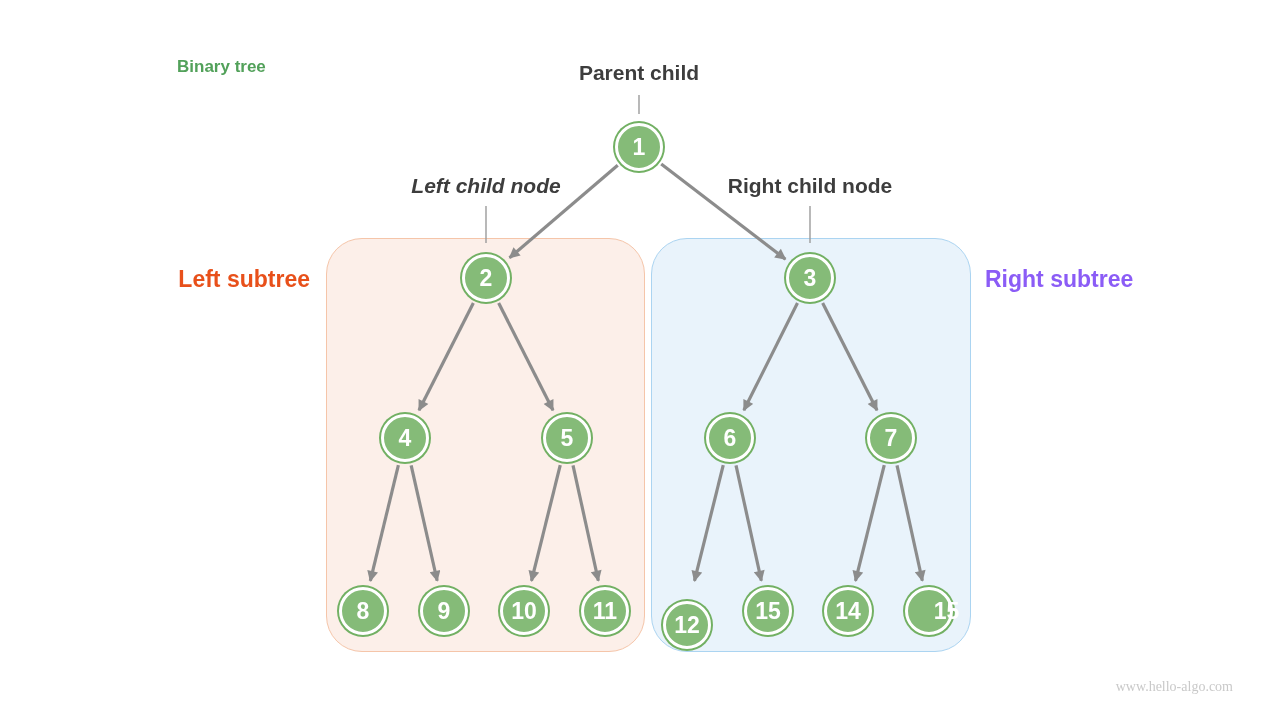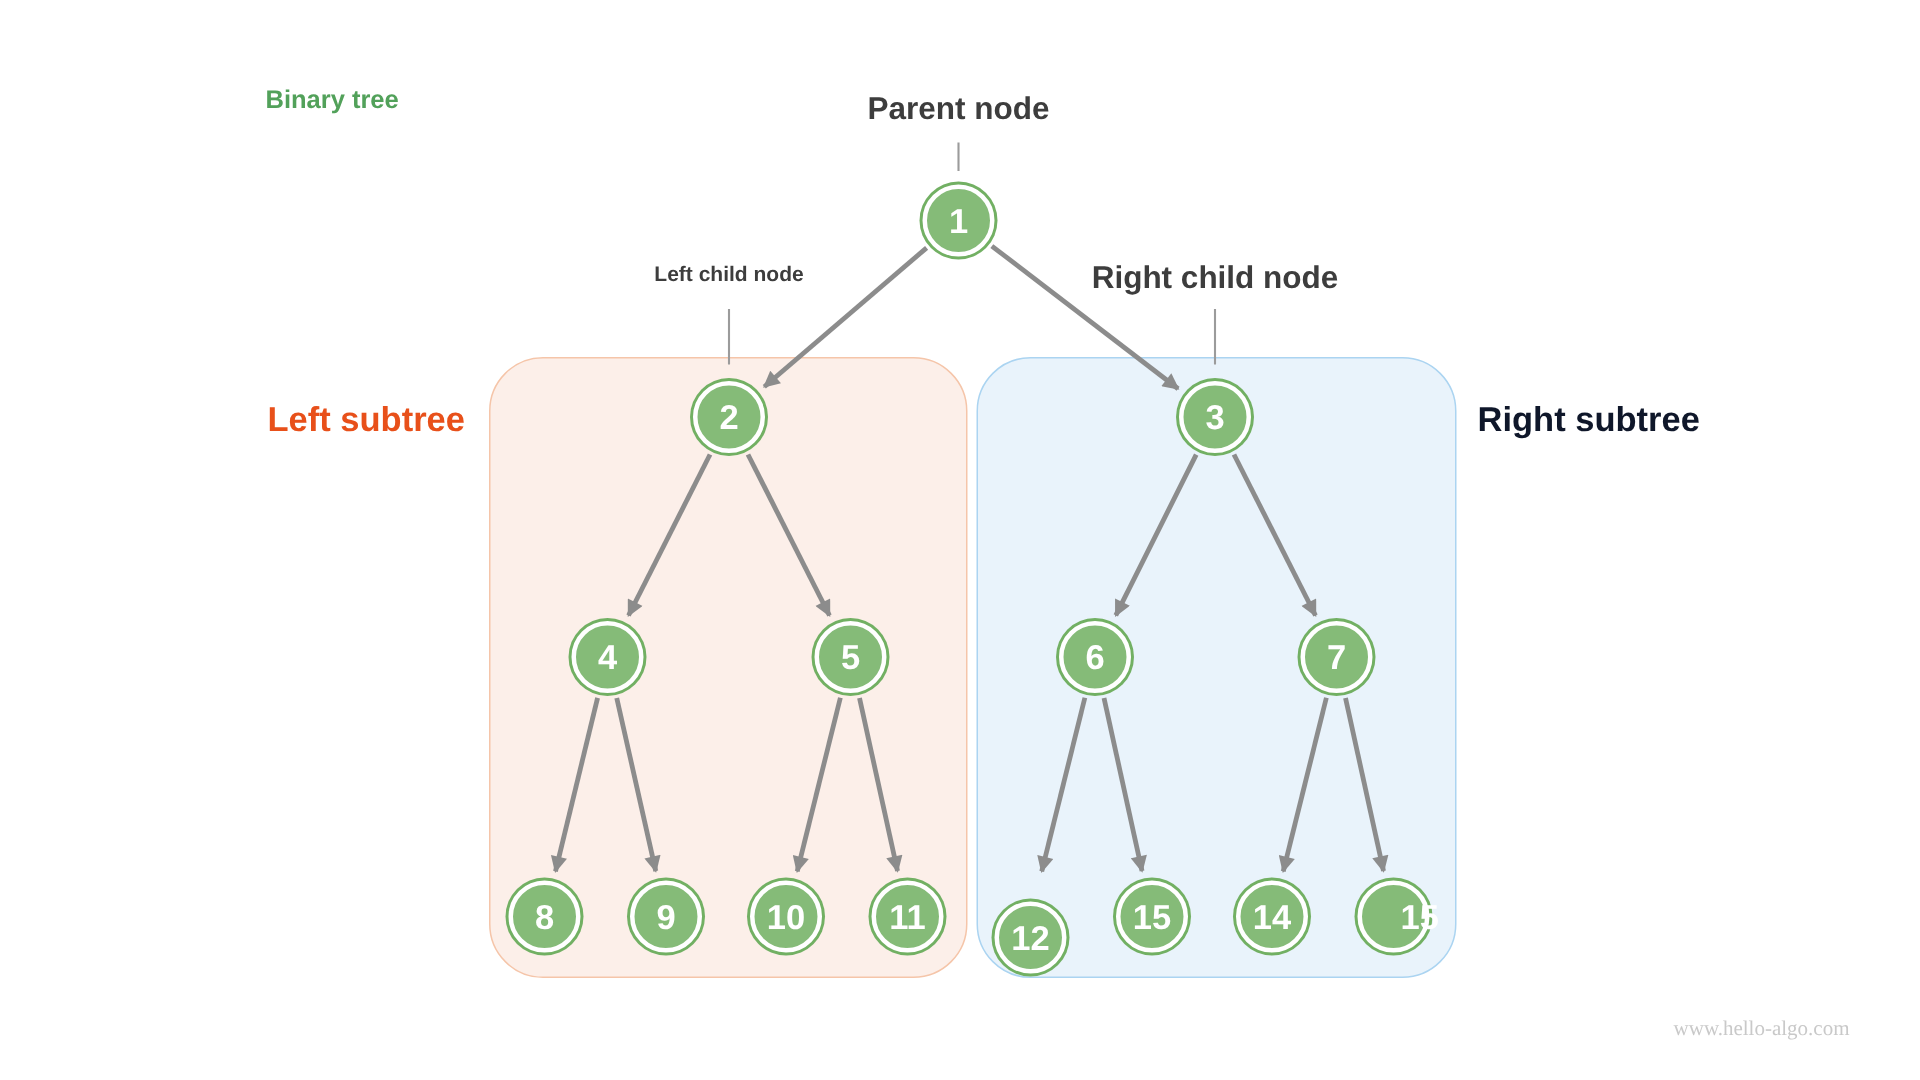--- a/index.html
+++ b/index.html
@@ -14,24 +14,24 @@
 
   .nodes-layer{position:absolute;left:0;top:0;width:100%;height:100%;z-index:2;pointer-events:none;}
   .tree-node{position:absolute;width:48px;height:48px;border-radius:50%;
     background:#85BB78;border:3px solid #ffffff;box-shadow:0 0 0 2px #72B063;
     display:flex;align-items:center;justify-content:center;
     color:#ffffff;font-size:23px;font-weight:bold;box-sizing:border-box;}
 
   .lbl{position:absolute;z-index:3;font-weight:bold;white-space:nowrap;}
   .lbl-title{left:177px;top:57px;font-size:17px;color:#52A15A;}
   .lbl-parent{left:639px;top:61px;transform:translateX(-50%);font-size:21px;color:#3D3D3D;}
-  .lbl-leftchild{left:486px;top:174px;transform:translateX(-50%);font-size:14px;color:#3D3D3D;}
+  .lbl-leftchild{left:486px;top:174px;transform:translateX(-50%);font-size:21px;color:#3D3D3D;font-style:italic;}
   .lbl-rightchild{left:810px;top:174px;transform:translateX(-50%);font-size:21px;color:#3D3D3D;}
   .lbl-leftsub{left:310px;top:266px;transform:translateX(-100%);font-size:23px;color:#E8501A;}
-  .lbl-rightsub{left:985px;top:266px;font-size:23px;color:#0f172a;}
+  .lbl-rightsub{left:985px;top:266px;font-size:23px;color:#8b5cf6;}
   .lbl-watermark{left:1233px;top:679px;transform:translateX(-100%);
     font-family:Liberation Serif, serif;font-size:14px;font-weight:normal;color:#C9C9C9;}
 </style>
 </head>
 <body>
 
 <div class="canvas">
 
   <div class="subtree-box left" style="left: 326px; top: 238px; width: 319px; height: 414px;"></div>
   <div class="subtree-box right" style="left: 651px; top: 238px; width: 320px; height: 414px;"></div>
@@ -77,20 +77,20 @@
       <div class="tree-node" style="left: 420px; top: 587px;">9</div>
       <div class="tree-node" style="left: 500px; top: 587px;">10</div>
       <div class="tree-node" style="left: 581px; top: 587px;">11</div>
       <div class="tree-node" style="left: 663px; top: 587px; margin-top: 14px;">12</div>
       <div class="tree-node" style="left: 744px; top: 587px;">15</div>
       <div class="tree-node" style="left: 824px; top: 587px;">14</div>
       <div class="tree-node" style="left: 905px; top: 587px; padding-left: 35px;">15</div>
     </div>
 
   <div class="lbl lbl-title">Binary tree</div>
-  <div class="lbl lbl-parent">Parent node</div>
+  <div class="lbl lbl-parent">Parent child</div>
   <div class="lbl lbl-leftchild">Left child node</div>
   <div class="lbl lbl-rightchild">Right child node</div>
   <div class="lbl lbl-leftsub">Left subtree</div>
   <div class="lbl lbl-rightsub">Right subtree</div>
   <div class="lbl lbl-watermark">www.hello-algo.com</div>
 
 </div>
 
 </body></html>

